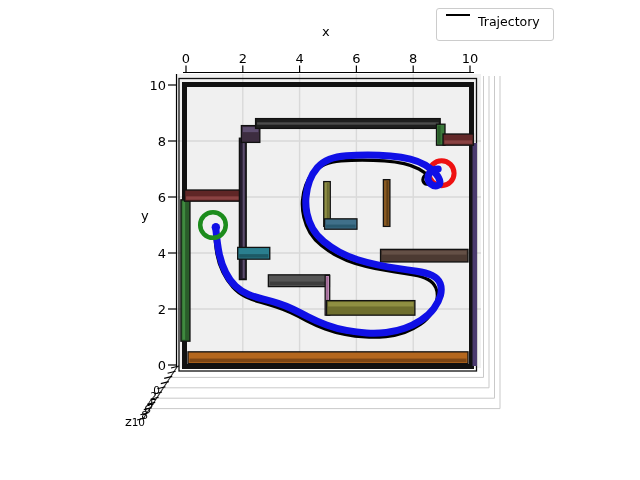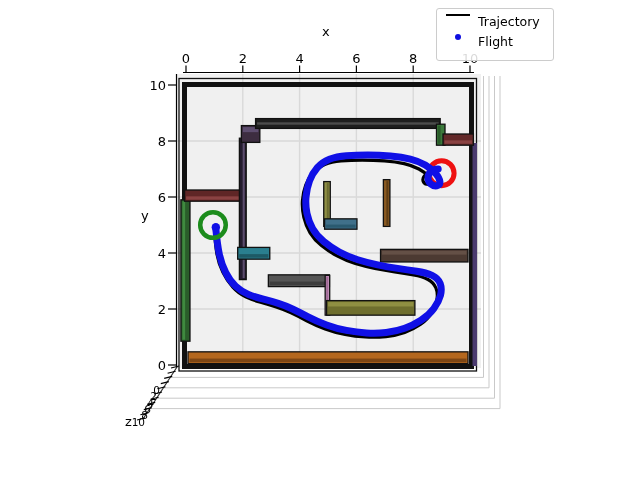--- a/index.html
+++ b/index.html
@@ -128,20 +128,14 @@
   <div class="axis-label" style="left:141px;top:208px;">y</div>
   <div class="axis-label" style="left:125px;top:414px;">z</div>
 
   <div id="legend">
     <div class="legend-row">
       <span class="legend-swatch">
           <span class="legend-line"></span>
         </span>
       <span class="legend-label">Trajectory</span>
     </div>
-    <div class="legend-row">
-      <span class="legend-swatch">
-          <span class="legend-dot"></span>
-        </span>
-      <span class="legend-label">Flight</span>
-    </div>
   </div>
 </div>
 
 </body></html>

